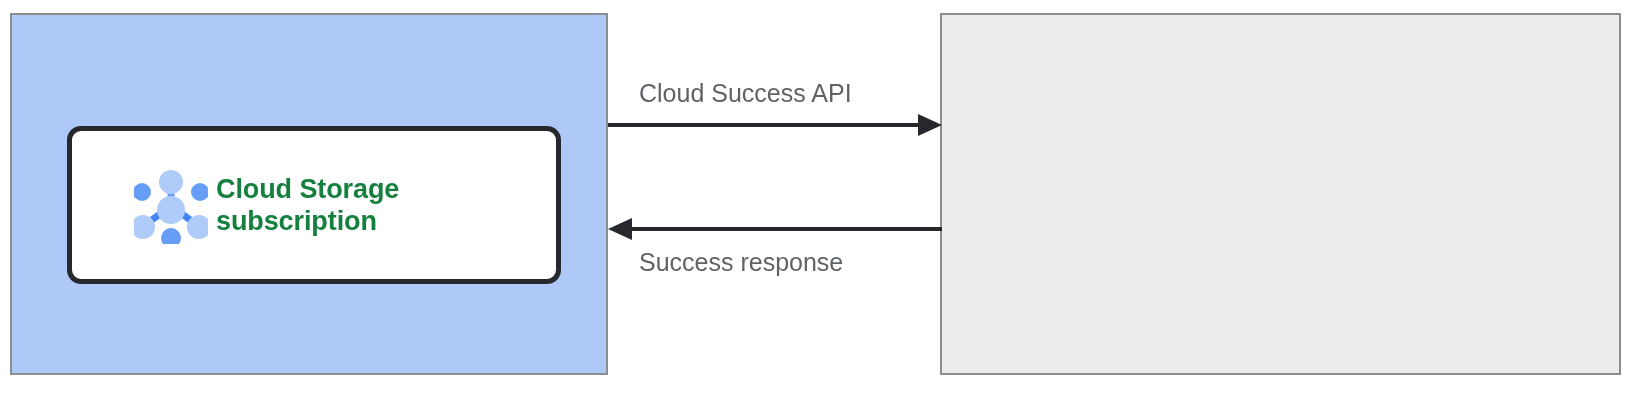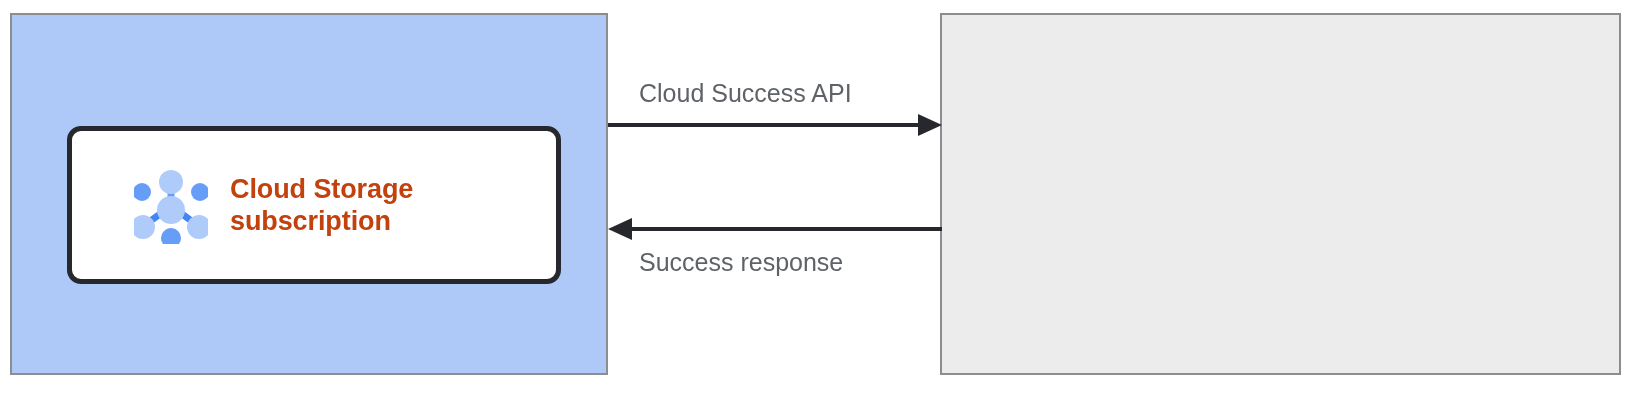--- a/index.html
+++ b/index.html
@@ -57,25 +57,25 @@
     left: 55px;
     top: 111px;
     width: 494px;
     height: 158px;
     padding-left: 62px;
   }
 
   .card-label {
     font-size: 27px;
     font-weight: bold;
-    color: #c2410c;
+    color: #15803d;
     line-height: 1.19;
     letter-spacing: -0.1px;
     white-space: pre-line;
-    margin-left: 22px;
+    margin-left: 8px;
   }
 
   
   .icon-wrap {
     flex: 0 0 auto;
     display: block;
     line-height: 0;
   }
 
   

